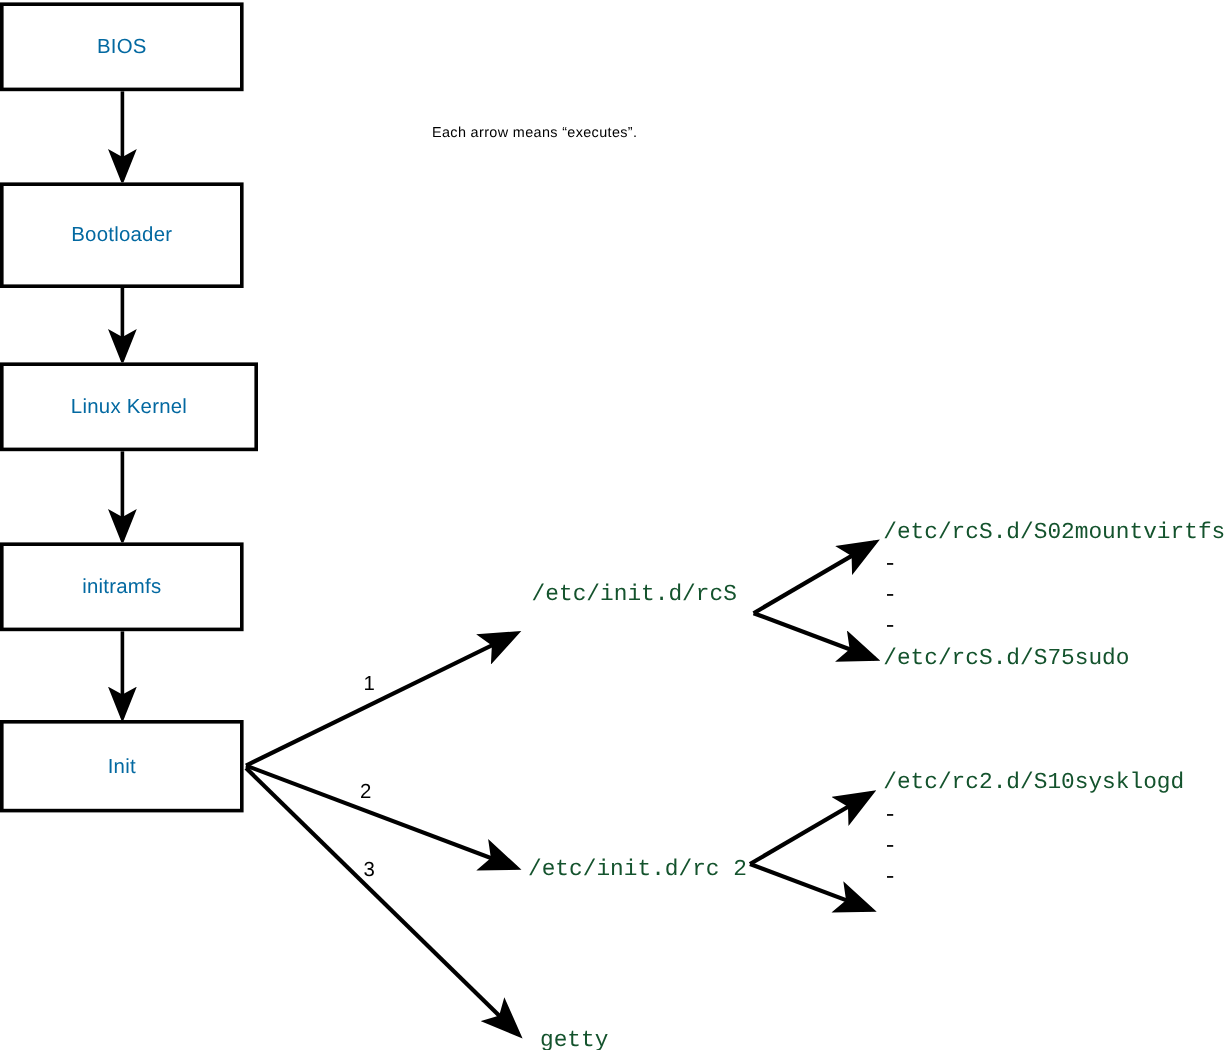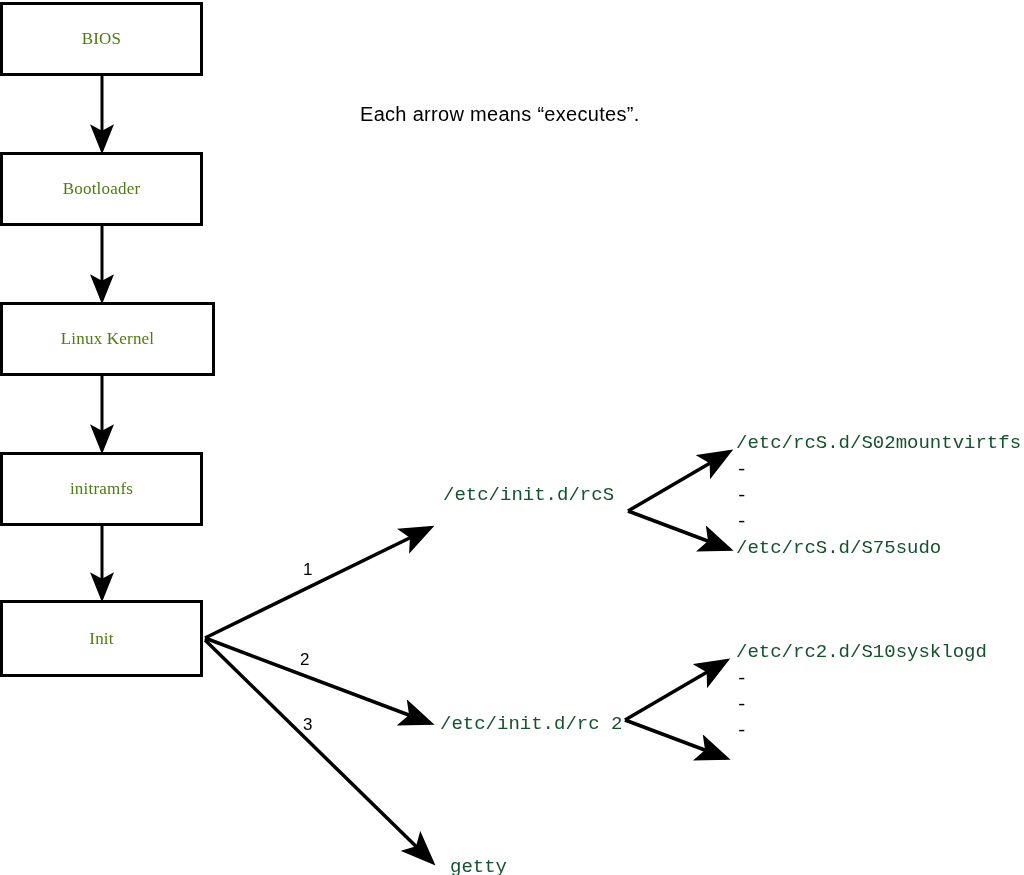--- a/index.html
+++ b/index.html
@@ -27,23 +27,23 @@
   .stage-box {
     position: absolute;
     box-sizing: border-box;
     border: 3px solid #000000;
     background: #ffffff;
     display: flex;
     align-items: center;
     justify-content: center;
   }
   .stage-box-label {
-    font-family: Liberation Serif, serif;
+    font-family: Liberation Sans, sans-serif;
     font-size: 17px;
-    color: #4d7c0f;
+    color: #0369a1;
     letter-spacing: 0.2px;
     white-space: nowrap;
   }
   .mono-label {
     position: absolute;
     font-family: "Liberation Mono", monospace;
     font-size: 19px;
     color: #14532d;
     white-space: nowrap;
     line-height: 1;
@@ -62,21 +62,21 @@
     font-size: 17px;
     color: #000000;
     white-space: nowrap;
     line-height: 1;
   }
   #caption {
     position: absolute;
     left: 360px;
     top: 103px;
     font-family: "Liberation Sans", sans-serif;
-    font-size: 20px;
+    font-size: 12px;
     color: #000000;
     white-space: nowrap;
     letter-spacing: 0.3px;
   }
 </style>
 </head>
 <body>
 
 <div id="diagram-root">
 
@@ -123,21 +123,21 @@
     <g>
       <line x1="625" y1="720" x2="726" y2="758" stroke="#000000" stroke-width="3.5" marker-end="url(#arrowhead)"></line>
     </g>
   </svg>
 
   <div id="caption">Each arrow means “executes”.</div>
 
   <div class="stage-box" style="left:0px; top:2px; width:203px; height:74px;">
     <span class="stage-box-label">BIOS</span>
   </div>
-  <div class="stage-box" style="left:0px; top:152px; width:203px; height:74px;">
+  <div class="stage-box" style="left:0px; top:152px; width:203px; height:88px;">
     <span class="stage-box-label">Bootloader</span>
   </div>
   <div class="stage-box" style="left:0px; top:302px; width:215px; height:74px;">
     <span class="stage-box-label">Linux Kernel</span>
   </div>
   <div class="stage-box" style="left:0px; top:452px; width:203px; height:74px;">
     <span class="stage-box-label">initramfs</span>
   </div>
   <div class="stage-box" style="left:0px; top:600px; width:203px; height:77px;">
     <span class="stage-box-label">Init</span>

